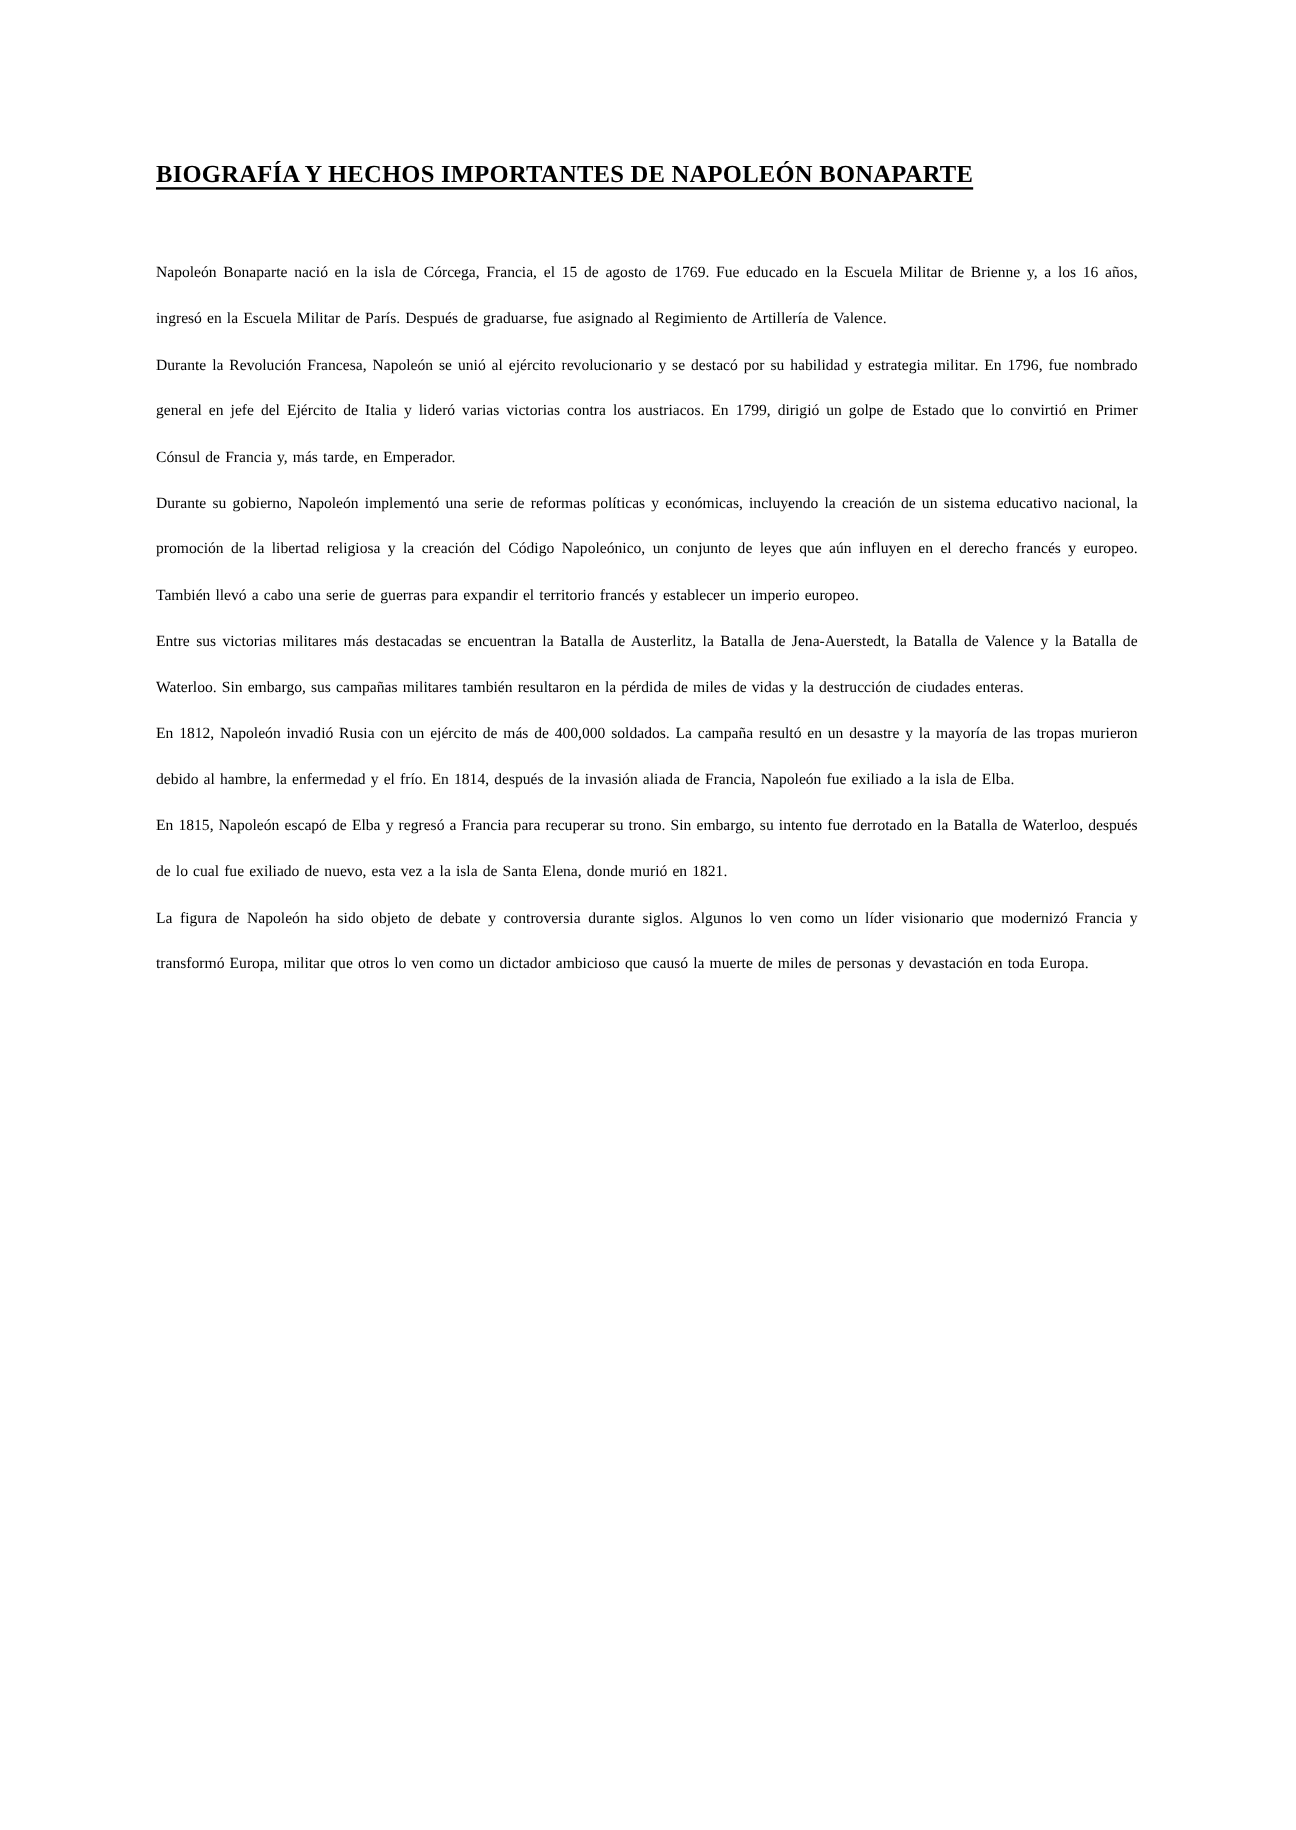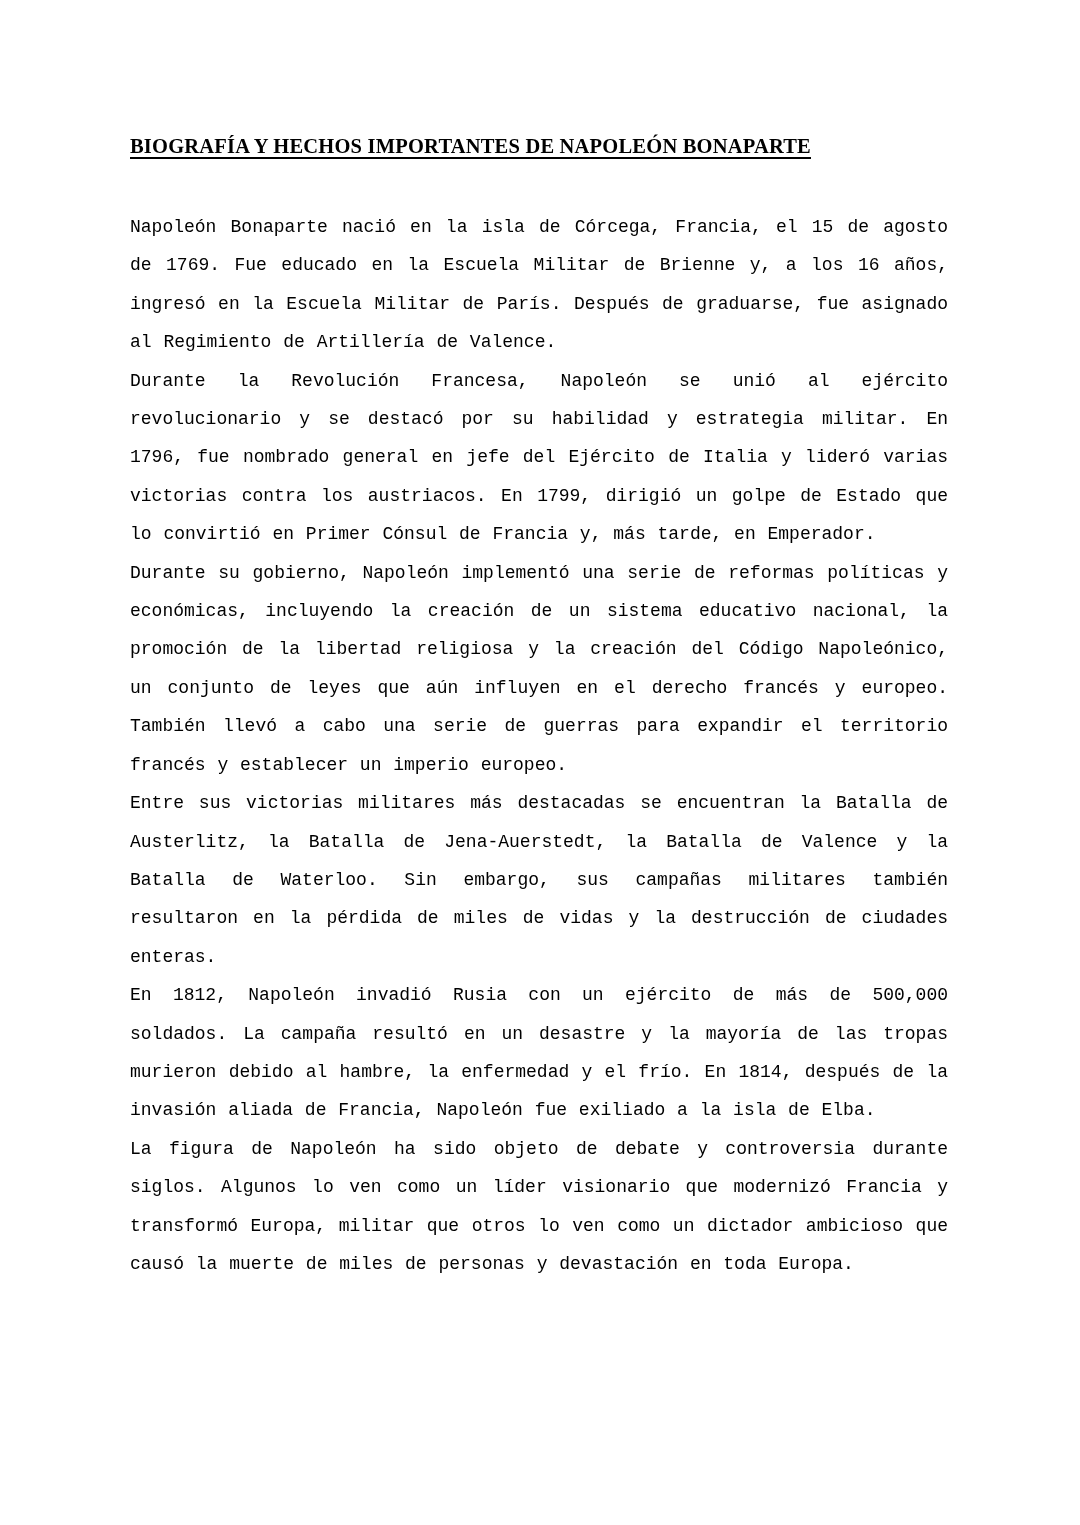--- a/index.html
+++ b/index.html
@@ -26,33 +26,33 @@
     font-size: 20.5px;
     font-weight: bold;
     text-decoration: underline;
     text-underline-offset: 4px;
     margin: 0 0 47px 0;
     line-height: 30px;
     letter-spacing: 0.2px;
   }
   .doc-body p {
     margin: 0;
-    font-size: 18px;
+    font-size: 13px;
     line-height: 38.4px;
     text-align: justify;
     word-spacing: 1px;
-    font-family: Liberation Mono, monospace;
   }
 </style>
 </head>
 <body>
 
 <div class="page">
   <h1 class="doc-title">BIOGRAFÍA Y HECHOS IMPORTANTES DE NAPOLEÓN BONAPARTE</h1>
   <div class="doc-body">
       <p>Napoleón Bonaparte nació en la isla de Córcega, Francia, el 15 de agosto de 1769. Fue educado en la Escuela Militar de Brienne y, a los 16 años, ingresó en la Escuela Militar de París. Después de graduarse, fue asignado al Regimiento de Artillería de Valence.</p>
       <p>Durante la Revolución Francesa, Napoleón se unió al ejército revolucionario y se destacó por su habilidad y estrategia militar. En 1796, fue nombrado general en jefe del Ejército de Italia y lideró varias victorias contra los austriacos. En 1799, dirigió un golpe de Estado que lo convirtió en Primer Cónsul de Francia y, más tarde, en Emperador.</p>
       <p>Durante su gobierno, Napoleón implementó una serie de reformas políticas y económicas, incluyendo la creación de un sistema educativo nacional, la promoción de la libertad religiosa y la creación del Código Napoleónico, un conjunto de leyes que aún influyen en el derecho francés y europeo. También llevó a cabo una serie de guerras para expandir el territorio francés y establecer un imperio europeo.</p>
       <p>Entre sus victorias militares más destacadas se encuentran la Batalla de Austerlitz, la Batalla de Jena-Auerstedt, la Batalla de Valence y la Batalla de Waterloo. Sin embargo, sus campañas militares también resultaron en la pérdida de miles de vidas y la destrucción de ciudades enteras.</p>
-      <p>En 1812, Napoleón invadió Rusia con un ejército de más de 500,000 soldados. La campaña resultó en un desastre y la mayoría de las tropas murieron debido al hambre, la enfermedad y el frío. En 1814, después de la invasión aliada de Francia, Napoleón fue exiliado a la isla de Elba.</p>
+      <p>En 1812, Napoleón invadió Rusia con un ejército de más de 400,000 soldados. La campaña resultó en un desastre y la mayoría de las tropas murieron debido al hambre, la enfermedad y el frío. En 1814, después de la invasión aliada de Francia, Napoleón fue exiliado a la isla de Elba.</p>
+      <p>En 1815, Napoleón escapó de Elba y regresó a Francia para recuperar su trono. Sin embargo, su intento fue derrotado en la Batalla de Waterloo, después de lo cual fue exiliado de nuevo, esta vez a la isla de Santa Elena, donde murió en 1821.</p>
       <p>La figura de Napoleón ha sido objeto de debate y controversia durante siglos. Algunos lo ven como un líder visionario que modernizó Francia y transformó Europa, militar que otros lo ven como un dictador ambicioso que causó la muerte de miles de personas y devastación en toda Europa.</p>
     </div>
 </div>
 
 </body></html>

